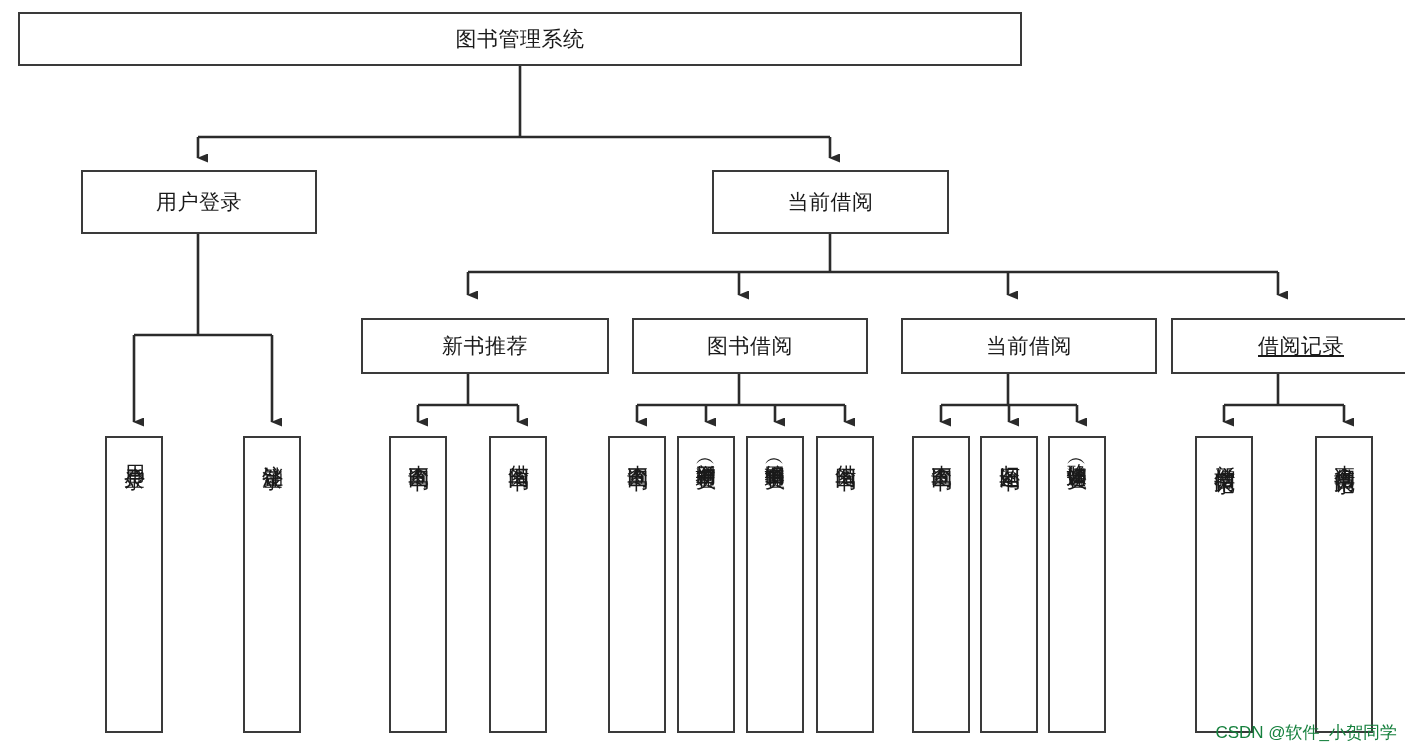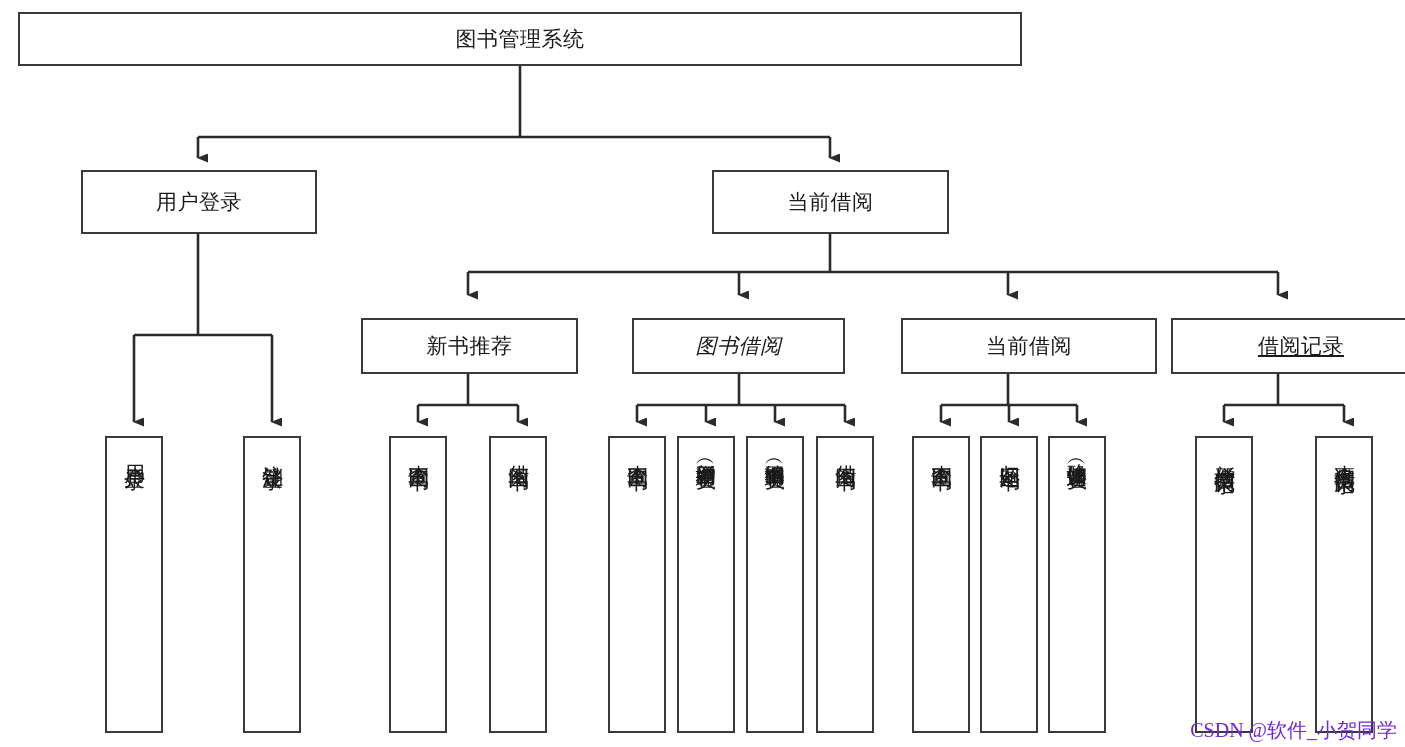--- a/index.html
+++ b/index.html
@@ -62,25 +62,25 @@
     margin: 0 auto;
   }
   .node.vert.tall .label {
     font-size: 20px;
     letter-spacing: 1px;
   }
   #watermark {
     position: absolute;
     right: 8px;
     bottom: 3px;
-    font-size: 20px;
-    color: #6d28d9;
+    font-size: 17px;
+    color: #15803d;
     white-space: nowrap;
     z-index: 5;
-    font-family: Liberation Serif, serif;
+    font-family: Liberation Sans, sans-serif;
   }
 </style>
 </head>
 <body>
 
 <div id="canvas">
 
   <svg class="edges" viewBox="0 0 1405 747">
     <defs>
       <marker id="arrow" markerWidth="9" markerHeight="11" refX="4.5" refY="10" orient="auto" markerUnits="userSpaceOnUse">
@@ -135,24 +135,24 @@
     <span class="label">图书管理系统</span>
   </div>
 
   <div class="node horiz" style="left:81px; top:170px; width:236px; height:64px;">
     <span class="label">用户登录</span>
   </div>
   <div class="node horiz" style="left:712px; top:170px; width:237px; height:64px;">
     <span class="label">当前借阅</span>
   </div>
 
-  <div class="node horiz" style="left:361px; top:318px; width:217px; height:56px;">
+  <div class="node horiz" style="left:361px; top:318px; width:248px; height:56px;">
     <span class="label">新书推荐</span>
   </div>
-  <div class="node horiz" style="left:632px; top:318px; width:213px; height:56px;font-style:italic;">
+  <div class="node horiz" style="left:632px; top:318px; width:236px; height:56px;">
     <span class="label">图书借阅</span>
   </div>
   <div class="node horiz" style="left:901px; top:318px; width:256px; height:56px;">
     <span class="label">当前借阅</span>
   </div>
   <div class="node horiz" style="left:1171px; top:318px; width:260px; height:56px;text-decoration:underline;">
     <span class="label">借阅记录</span>
   </div>
 
   <div class="node vert" style="left:105px; top:436px; width:58px; height:297px;">

